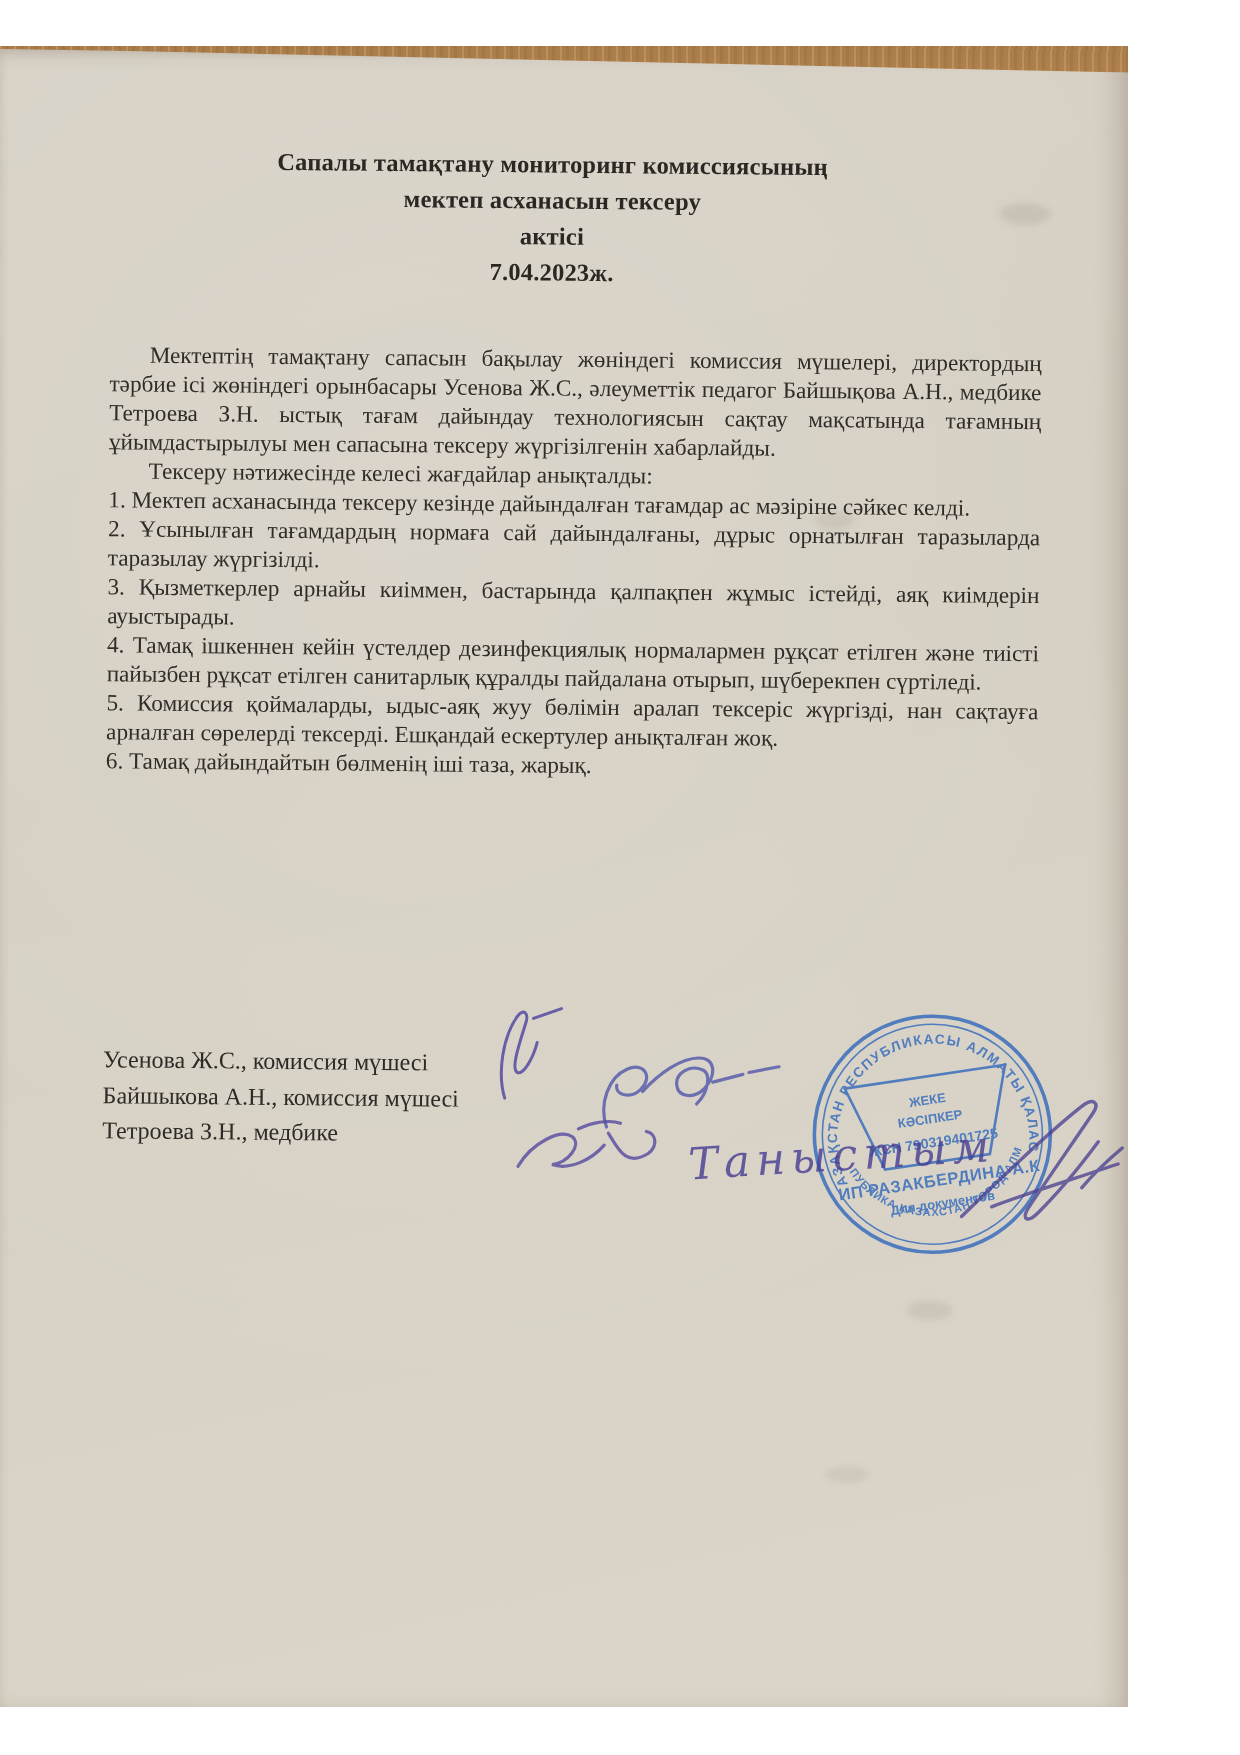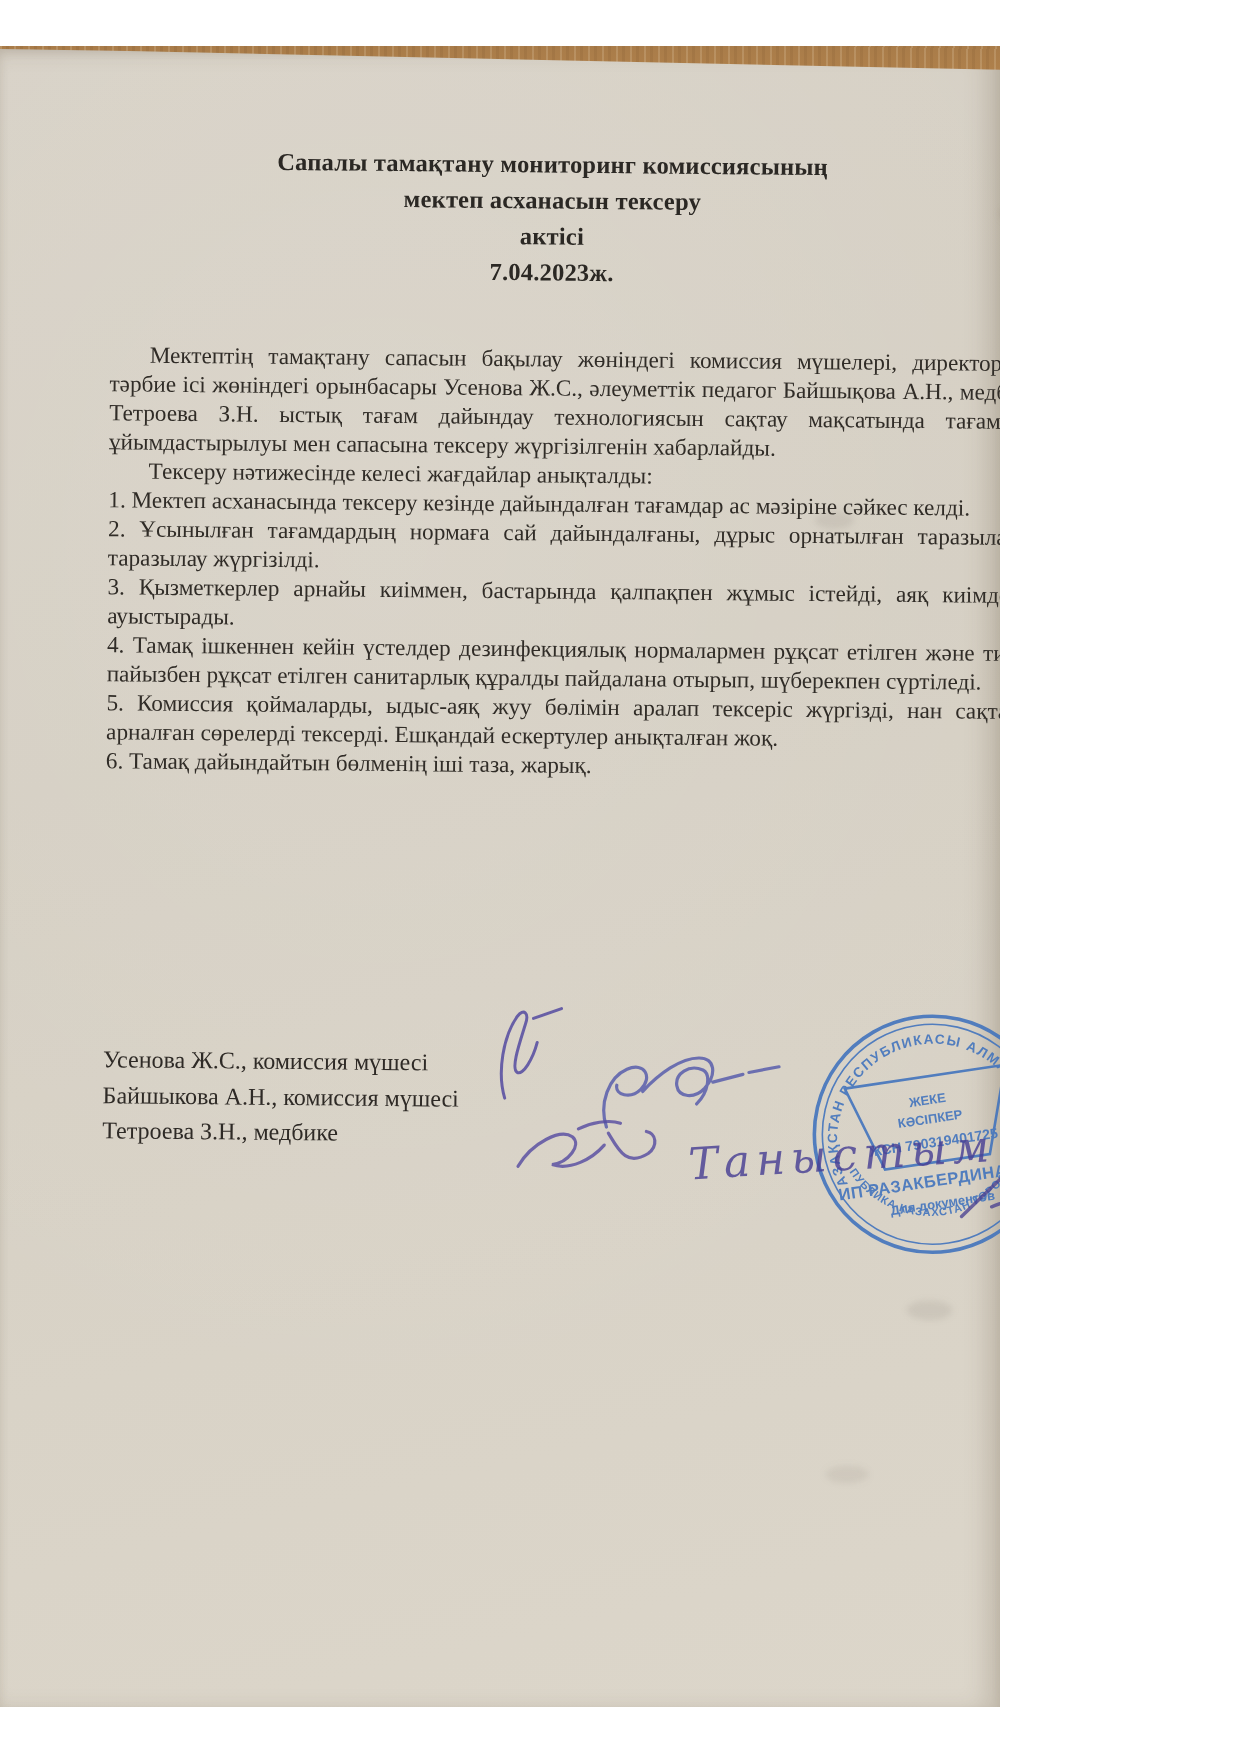--- a/index.html
+++ b/index.html
@@ -2,21 +2,21 @@
 <html><head>
 <meta charset="utf-8">
 <style>
   html,body{margin:0;padding:0;background:#ffffff;}
   .page{position:relative;width:1240px;height:1755px;overflow:hidden;background:#ffffff;
         font-family:"Liberation Serif", serif;}
   .band{position:absolute;left:0;width:100%;background:#ffffff;z-index:5;}
   .band.top{top:0;height:46px;}
   .band.bottom{top:1707px;height:48px;}
 
-  .photo{position:absolute;left:0;top:46px;width:1000px;height:1661px;overflow:hidden;}
+  .photo{position:absolute;left:0;top:46px;width:1128px;height:1661px;overflow:hidden;}
 
   .wood{position:absolute;inset:0;
     background:
       repeating-linear-gradient(92deg, rgba(255,244,220,0.16) 0 2px, rgba(0,0,0,0) 2px 6px, rgba(92,58,25,0.10) 6px 9px, rgba(0,0,0,0) 9px 14px),
       linear-gradient(180deg,#a97c49 0%, #b8874f 4%, #c49562 30%, #c79a66 60%, #c1905a 100%);
   }
 
   .paper{position:absolute;inset:0;
     clip-path:polygon(0px 3px, 128px 5px, 1146px 27px, 1188px 1661px, 0px 1661px);
     background:

